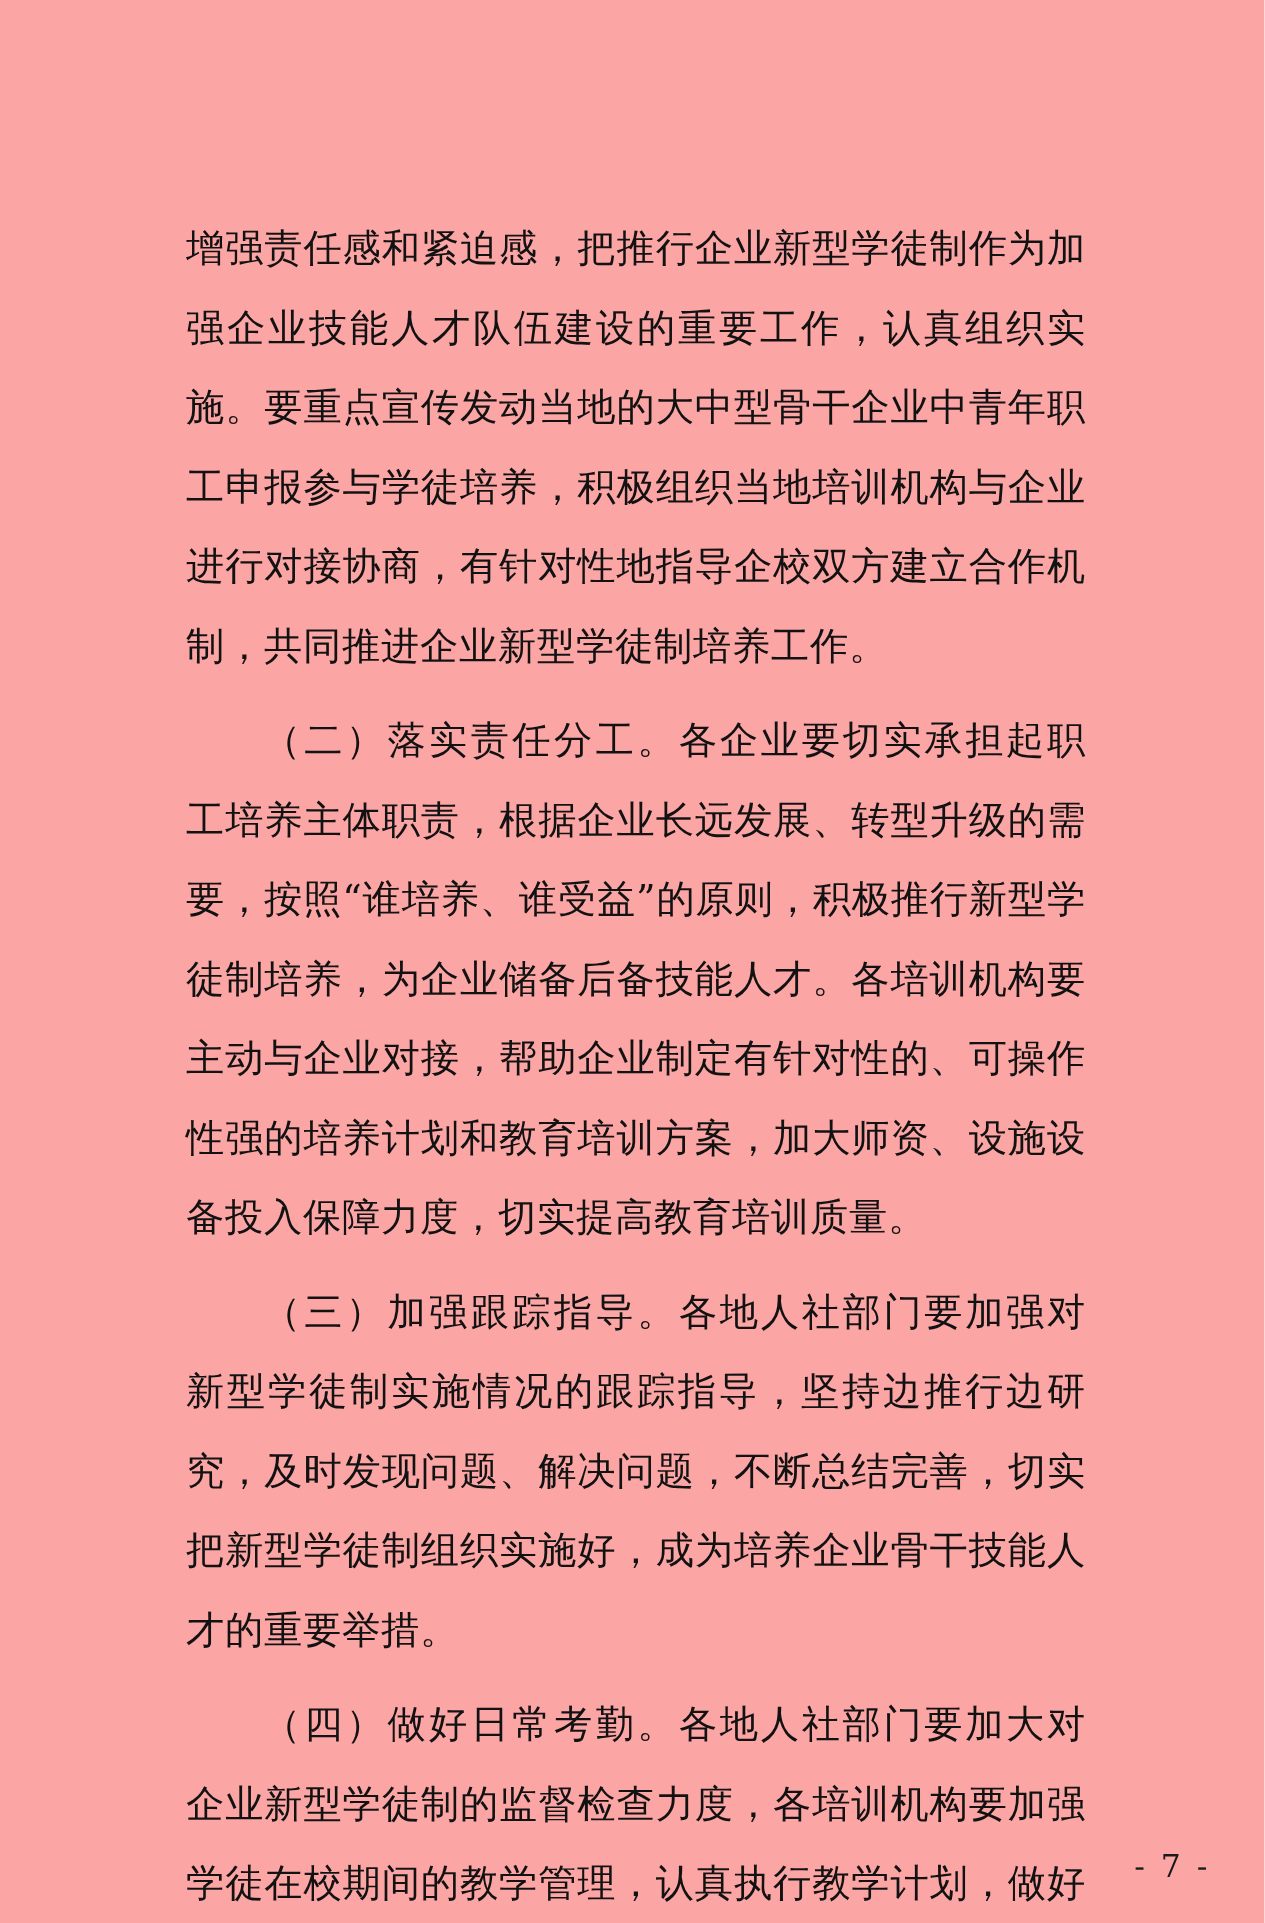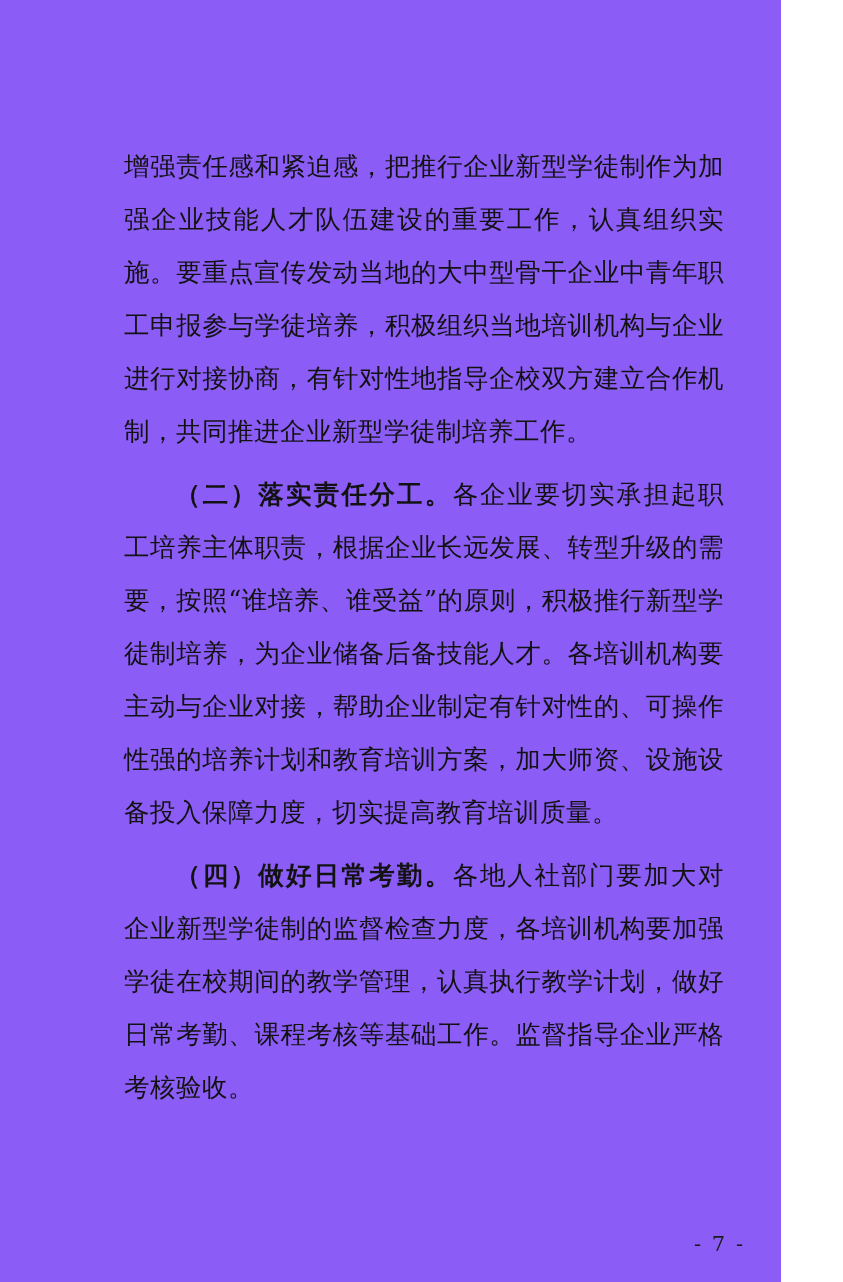--- a/index.html
+++ b/index.html
@@ -2,23 +2,23 @@
 <html><head>
 <meta charset="utf-8">
 <style>
   html, body {
     margin: 0;
     padding: 0;
     background: #ffffff;
   }
   .page {
     position: relative;
-    width: 781px;
+    width: 843px;
     height: 1282px;
-    background: #8b5cf6;
+    background: #fca5a5;
     overflow: hidden;
     font-family: "DejaVu Serif", "Liberation Serif", serif;
     color: #111111;
   }
   .content {
     position: absolute;
     left: 124px;
     top: 140px;
     width: 600px;
   }
@@ -28,21 +28,21 @@
     line-height: 53px;
     letter-spacing: 0.5px;
     text-align: justify;
     text-justify: inter-ideograph;
     color: #121212;
   }
   p.indent {
     text-indent: 2em;
   }
   .heading-run {
-    font-weight: bold;
+    font-weight: normal;
     font-family: "DejaVu Sans", "Liberation Sans", sans-serif;
     letter-spacing: 1px;
   }
   .folio {
     position: absolute;
     right: 36px;
     bottom: 26px;
     font-size: 21px;
     letter-spacing: 2px;
     color: #1a1a1a;
@@ -59,20 +59,23 @@
   <div class="content">
 
     <p class="para">
       <span>增强责任感和紧迫感，把推行企业新型学徒制作为加强企业技能人才队伍建设的重要工作，认真组织实施。要重点宣传发动当地的大中型骨干企业中青年职工申报参与学徒培养，积极组织当地培训机构与企业进行对接协商，有针对性地指导企校双方建立合作机制，共同推进企业新型学徒制培养工作。</span>
     </p>
 
     <p class="para indent">
       <span class="heading-run">（二）落实责任分工。</span><span class="para-body">各企业要切实承担起职工培养主体职责，根据企业长远发展、转型升级的需要，按照“谁培养、谁受益”的原则，积极推行新型学徒制培养，为企业储备后备技能人才。各培训机构要主动与企业对接，帮助企业制定有针对性的、可操作性强的培养计划和教育培训方案，加大师资、设施设备投入保障力度，切实提高教育培训质量。</span>
     </p>
 
+    <p class="para indent">
+      <span class="heading-run">（三）加强跟踪指导。</span><span class="para-body">各地人社部门要加强对新型学徒制实施情况的跟踪指导，坚持边推行边研究，及时发现问题、解决问题，不断总结完善，切实把新型学徒制组织实施好，成为培养企业骨干技能人才的重要举措。</span>
+    </p>
 
     <p class="para indent">
       <span class="heading-run">（四）做好日常考勤。</span><span class="para-body">各地人社部门要加大对企业新型学徒制的监督检查力度，各培训机构要加强学徒在校期间的教学管理，认真执行教学计划，做好日常考勤、课程考核等基础工作。监督指导企业严格考核验收。</span>
     </p>
 
   </div>
 
   <div class="folio">- 7 -</div>
 </div>
 

